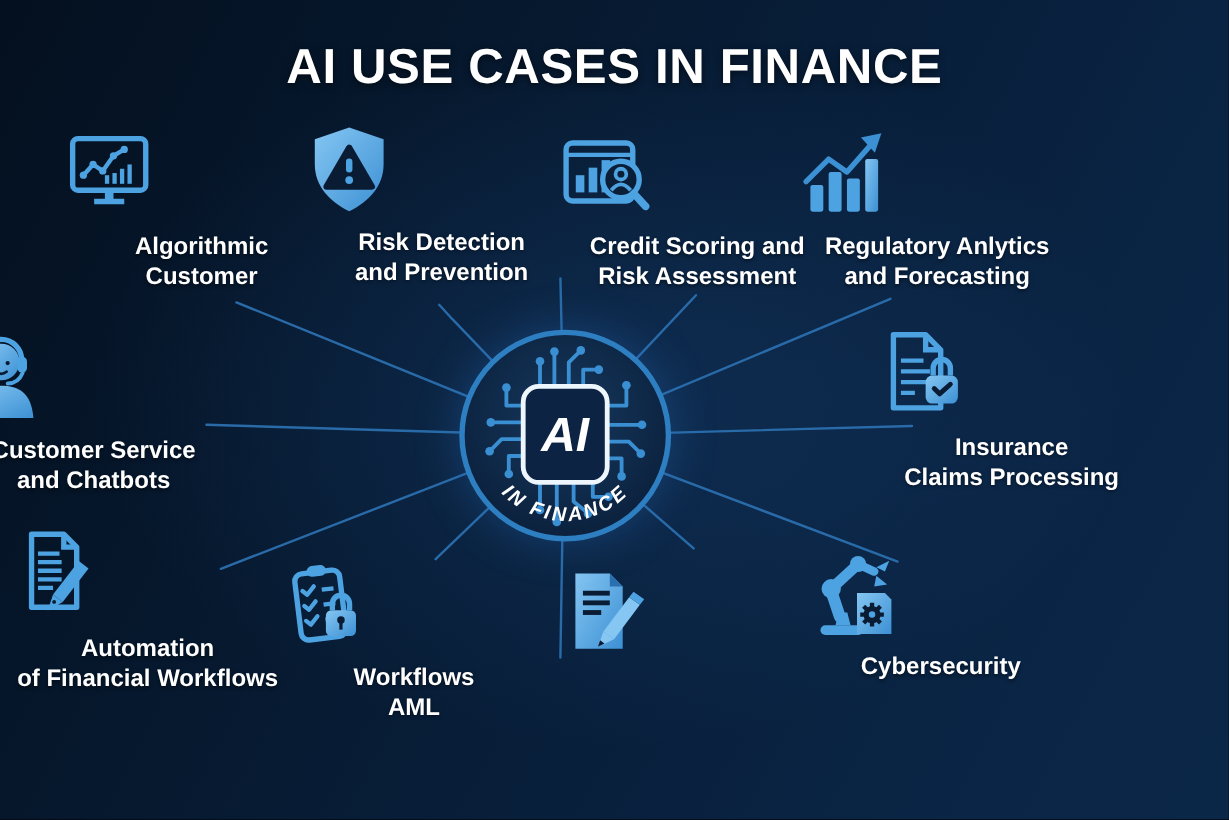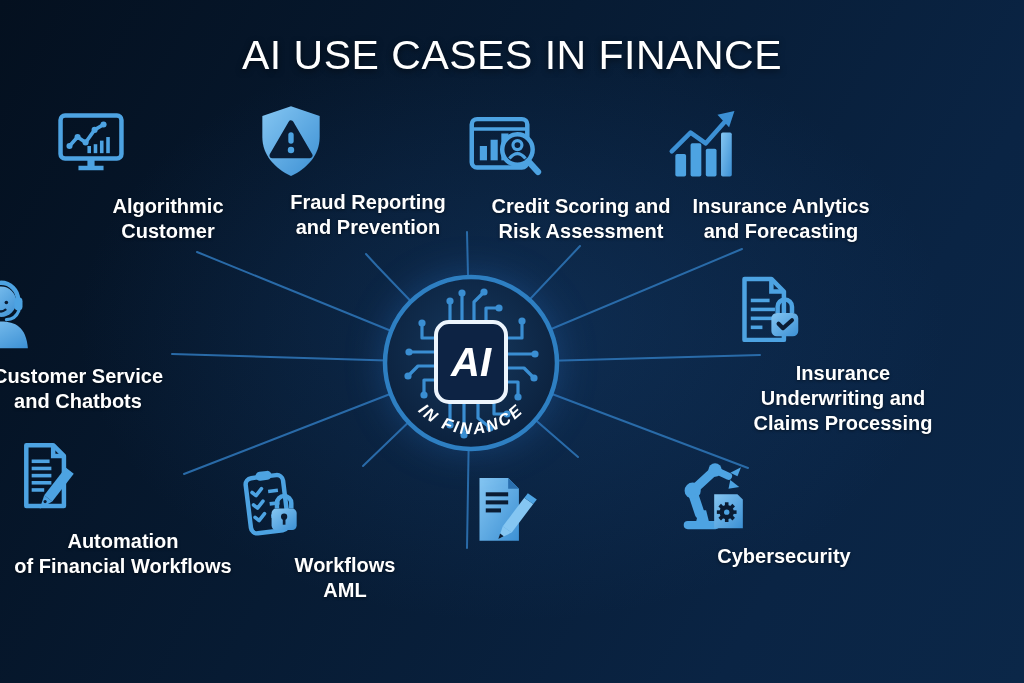--- a/index.html
+++ b/index.html
@@ -5,21 +5,21 @@
   html,body{margin:0;padding:0;background:#02080f;}
   .canvas{
     position:relative;width:1024px;height:683px;overflow:hidden;
     font-family:"Liberation Sans",sans-serif;color:#fff;
     background:
       radial-gradient(ellipse 620px 420px at 50% 48%, rgba(30,80,140,.30), rgba(30,80,140,0) 70%),
       linear-gradient(118deg,#04101f 0%,#071b33 42%,#0a2444 78%,#0b2748 100%);
   }
   .title{
     position:absolute;top:32px;left:0;width:100%;text-align:center;
-    font-size:41px;font-weight:normal;letter-spacing:.5px;color:#ffffff;
+    font-size:41px;font-weight:bold;letter-spacing:.5px;color:#ffffff;
     text-shadow:0 2px 6px rgba(0,0,0,.55);
   }
   svg.links{position:absolute;left:0;top:0;z-index:1;}
   .links path{stroke:#2b6fae;stroke-width:2;fill:none;stroke-linecap:round;opacity:.95;}
   .hub{position:absolute;left:376px;top:268px;width:190px;height:190px;z-index:3;
        filter:drop-shadow(0 0 18px rgba(40,110,190,.35));font-style:italic;}
   .node{position:absolute;width:240px;display:flex;flex-direction:column;z-index:2;}
   .node .icon{width:86px;height:86px;}
   .node .label{margin-top:5px;text-align:center;font-size:20px;font-weight:bold;
                line-height:25px;color:#ffffff;text-shadow:0 1px 3px rgba(0,0,0,.5);}
@@ -130,21 +130,21 @@
   </div>
 
   <div class="node" style="left:248px;top:99px">
     <svg class="icon" viewBox="0 0 96 96">
       <path d="M48 8 L80 19 V42 C80 63 66 77 48 86 C30 77 16 63 16 42 V19 Z" fill="url(#gBlue)"></path>
       <path d="M48 27 L69 63 H27 Z" fill="#0a1c33" stroke="#0a1c33" stroke-width="6" stroke-linejoin="round"></path>
       <rect x="45" y="37" width="6" height="13" rx="3" fill="#4da3e2"></rect>
       <circle cx="48" cy="57" r="3.6" fill="#4da3e2"></circle>
     </svg>
     <div class="label">
-      <div>Fraud Reporting</div>
+      <div>Risk Detection</div>
       <div>and Prevention</div>
     </div>
   </div>
 
   <div class="node" style="left:461px;top:103px">
     <svg class="icon" viewBox="0 0 96 96">
       <rect x="12" y="18" width="62" height="54" rx="6" fill="none" stroke="#4da3e2" stroke-width="5"></rect>
       <line x1="12" y1="29" x2="74" y2="29" stroke="#4da3e2" stroke-width="4"></line>
       <rect x="21" y="48" width="8" height="16" fill="#4da3e2"></rect>
       <rect x="33" y="41" width="8" height="23" fill="#4da3e2"></rect>
@@ -163,21 +163,21 @@
   <div class="node" style="left:661px;top:103px">
     <svg class="icon" viewBox="0 0 96 96">
       <rect x="16" y="57" width="12" height="25" rx="2" fill="#4da3e2"></rect>
       <rect x="33" y="45" width="12" height="37" rx="2" fill="#4da3e2"></rect>
       <rect x="50" y="51" width="12" height="31" rx="2" fill="#4da3e2"></rect>
       <rect x="67" y="33" width="12" height="49" rx="2" fill="url(#gBlue)"></rect>
       <polyline points="12,54 33,33 50,45 72,20" fill="none" stroke="#3c90d4" stroke-width="5" stroke-linecap="round" stroke-linejoin="round"></polyline>
       <path d="M82 9 L63 13 L76 27 Z" fill="#3c90d4"></path>
     </svg>
     <div class="label">
-      <div>Insurance Anlytics</div>
+      <div>Regulatory Anlytics</div>
       <div>and Forecasting</div>
     </div>
   </div>
 
   <div class="node" style="left:-42px;top:273px">
     <svg class="icon" viewBox="0 0 96 96">
       <circle cx="48" cy="32" r="17" fill="url(#gBlue)"></circle>
       <path d="M18 84 C20 60 32 54 48 54 C64 54 76 60 78 84 Z" fill="url(#gBlue)"></path>
       <path d="M29 30 a19 19 0 0 1 38 0" fill="none" stroke="#4da3e2" stroke-width="5"></path>
       <rect x="24" y="27" width="9" height="15" rx="4.5" fill="#4da3e2"></rect>
@@ -200,21 +200,20 @@
       <line x1="31" y1="34" x2="52" y2="34" stroke="#4da3e2" stroke-width="4"></line>
       <line x1="31" y1="44" x2="58" y2="44" stroke="#4da3e2" stroke-width="4"></line>
       <line x1="31" y1="54" x2="58" y2="54" stroke="#4da3e2" stroke-width="4"></line>
       <line x1="31" y1="64" x2="44" y2="64" stroke="#4da3e2" stroke-width="4"></line>
       <rect x="54" y="48" width="30" height="26" rx="6" fill="url(#gBlue)"></rect>
       <path d="M61 48 v-7 a8 8 0 0 1 16 0 v7" fill="none" stroke="#4da3e2" stroke-width="5"></path>
       <path d="M62 60 l5 5 l10 -9" fill="none" stroke="#0a1c33" stroke-width="4.5" stroke-linecap="round" stroke-linejoin="round"></path>
     </svg>
     <div class="label">
       <div>Insurance</div>
-      <div>Underwriting and</div>
       <div>Claims Processing</div>
     </div>
   </div>
 
   <div class="node" style="left:3px;top:438px">
     <svg class="icon" viewBox="0 0 96 96">
       <path d="M26 8 H56 L68 20 V76 H26 Z" fill="none" stroke="#4da3e2" stroke-width="5" stroke-linejoin="round"></path>
       <path d="M56 8 V20 H68" fill="none" stroke="#4da3e2" stroke-width="5"></path>
       <line x1="32" y1="26" x2="52" y2="26" stroke="#4da3e2" stroke-width="4"></line>
       <line x1="32" y1="34" x2="54" y2="34" stroke="#4da3e2" stroke-width="4"></line>

